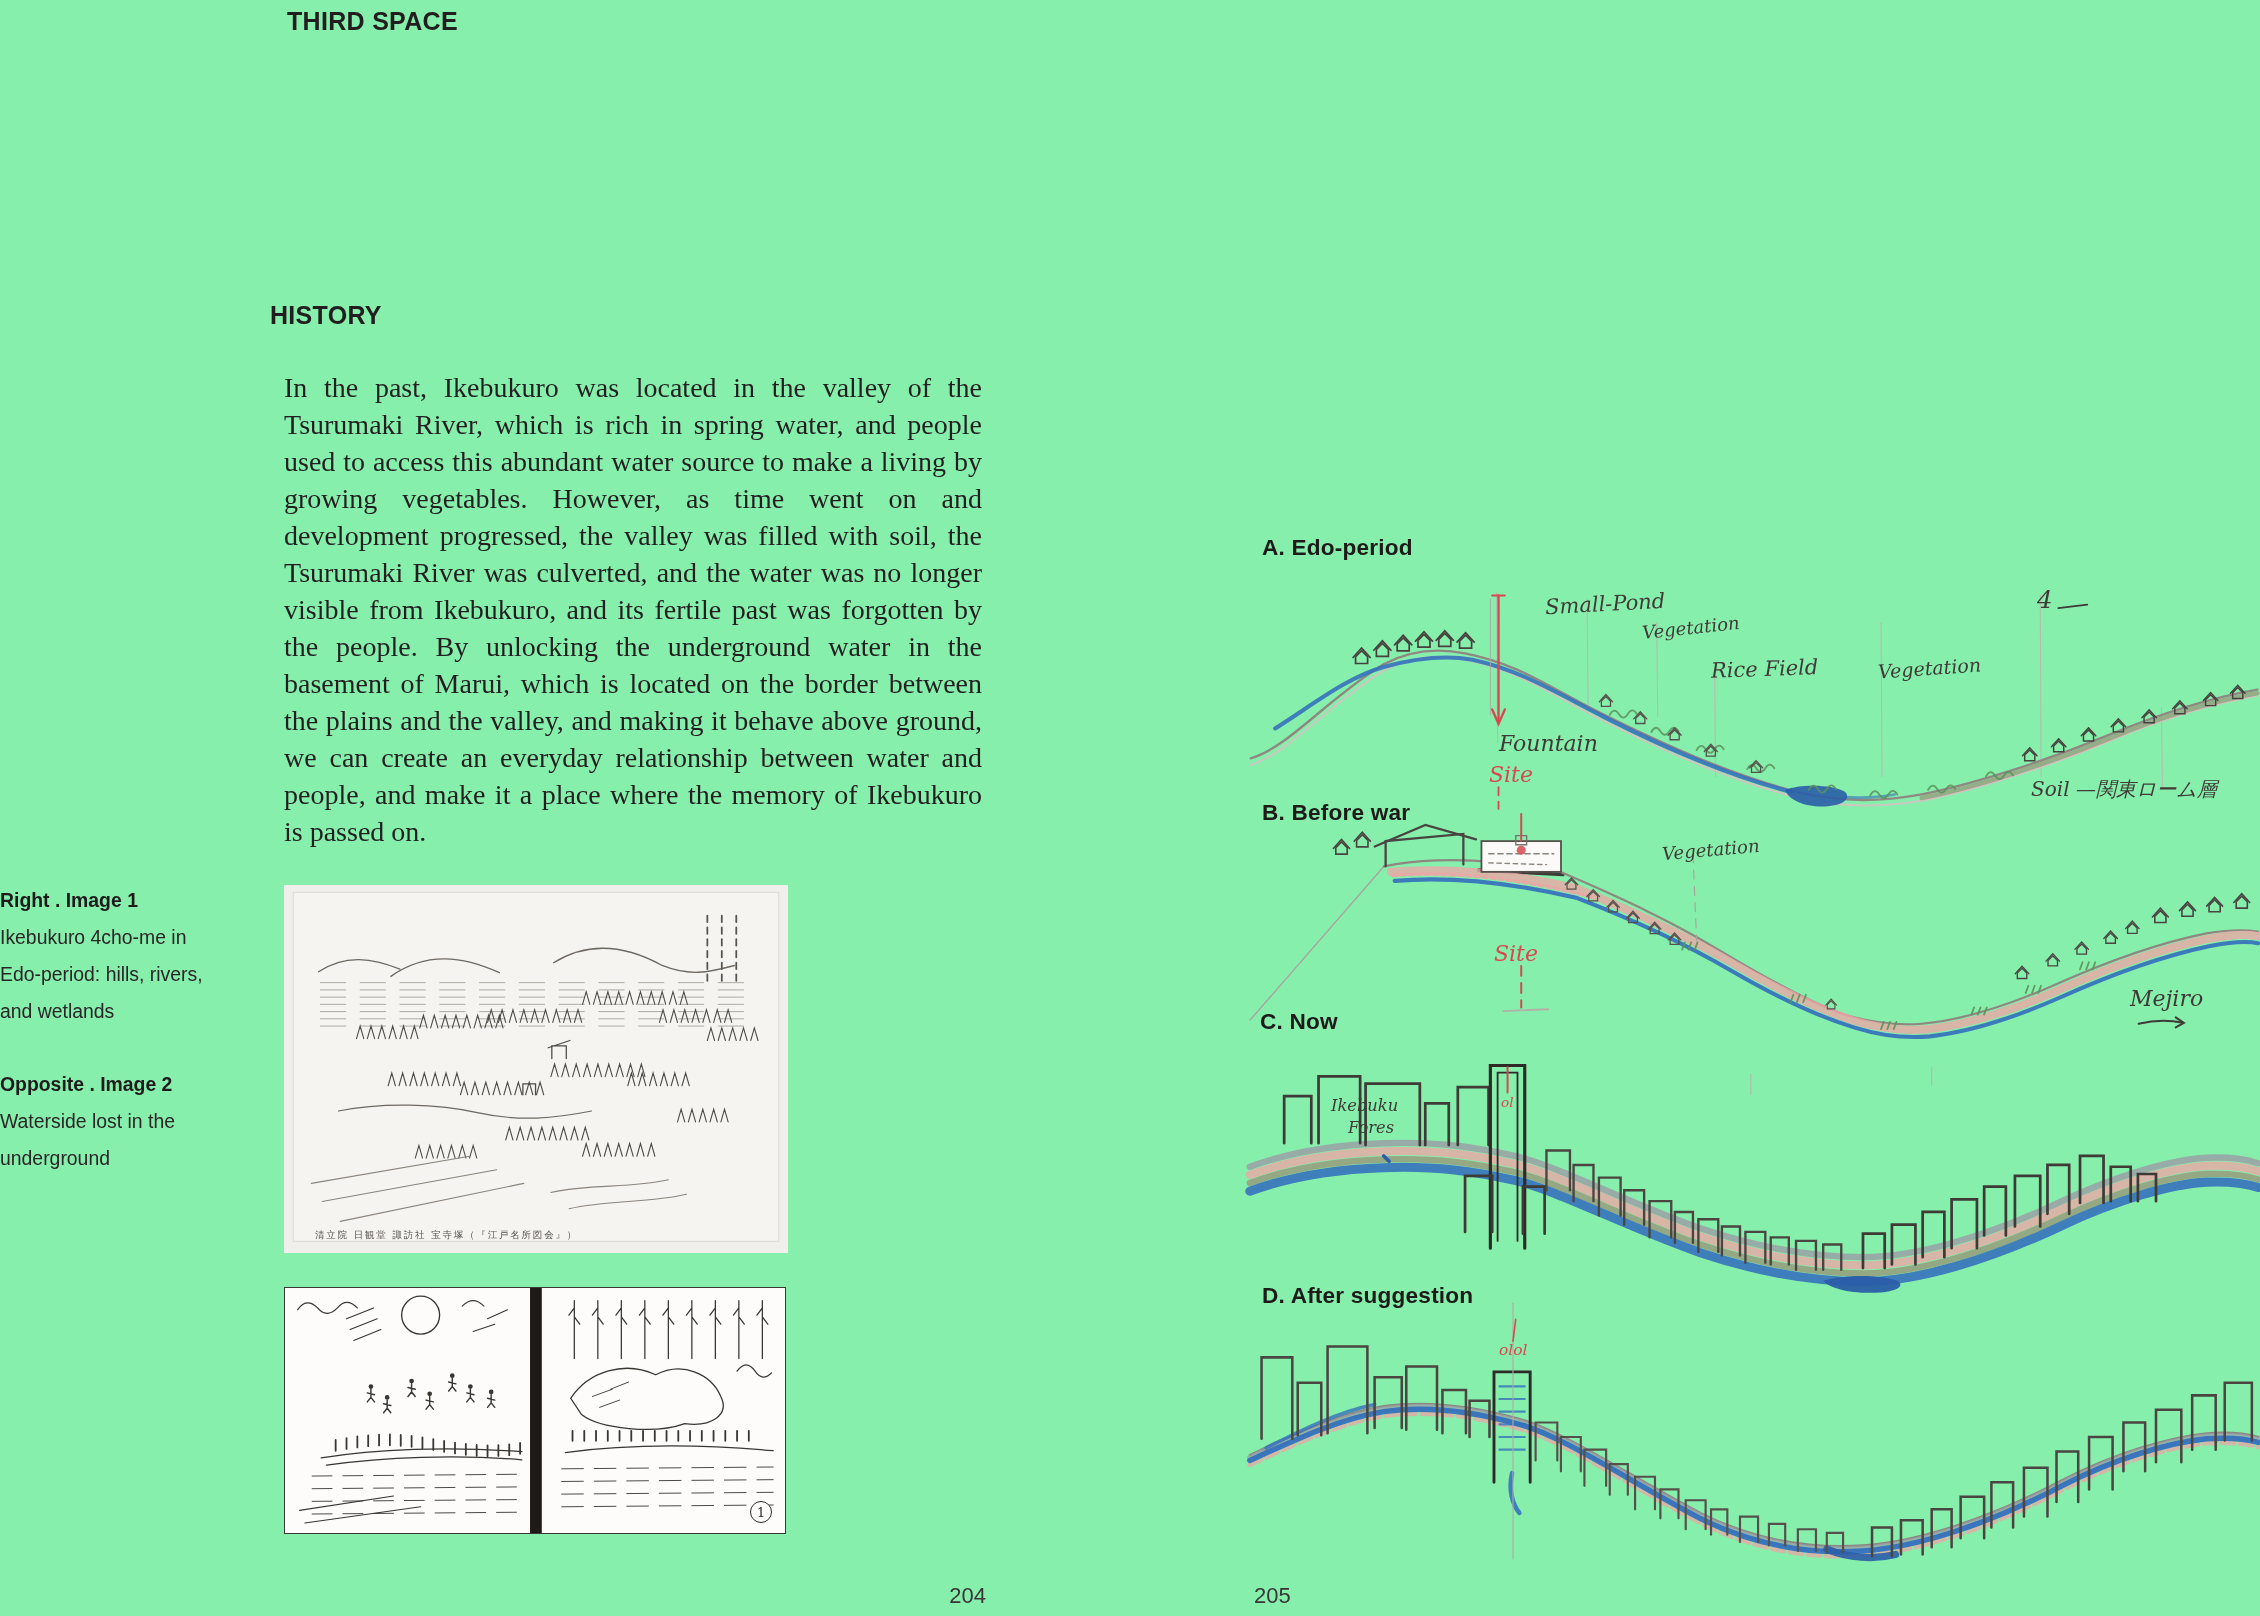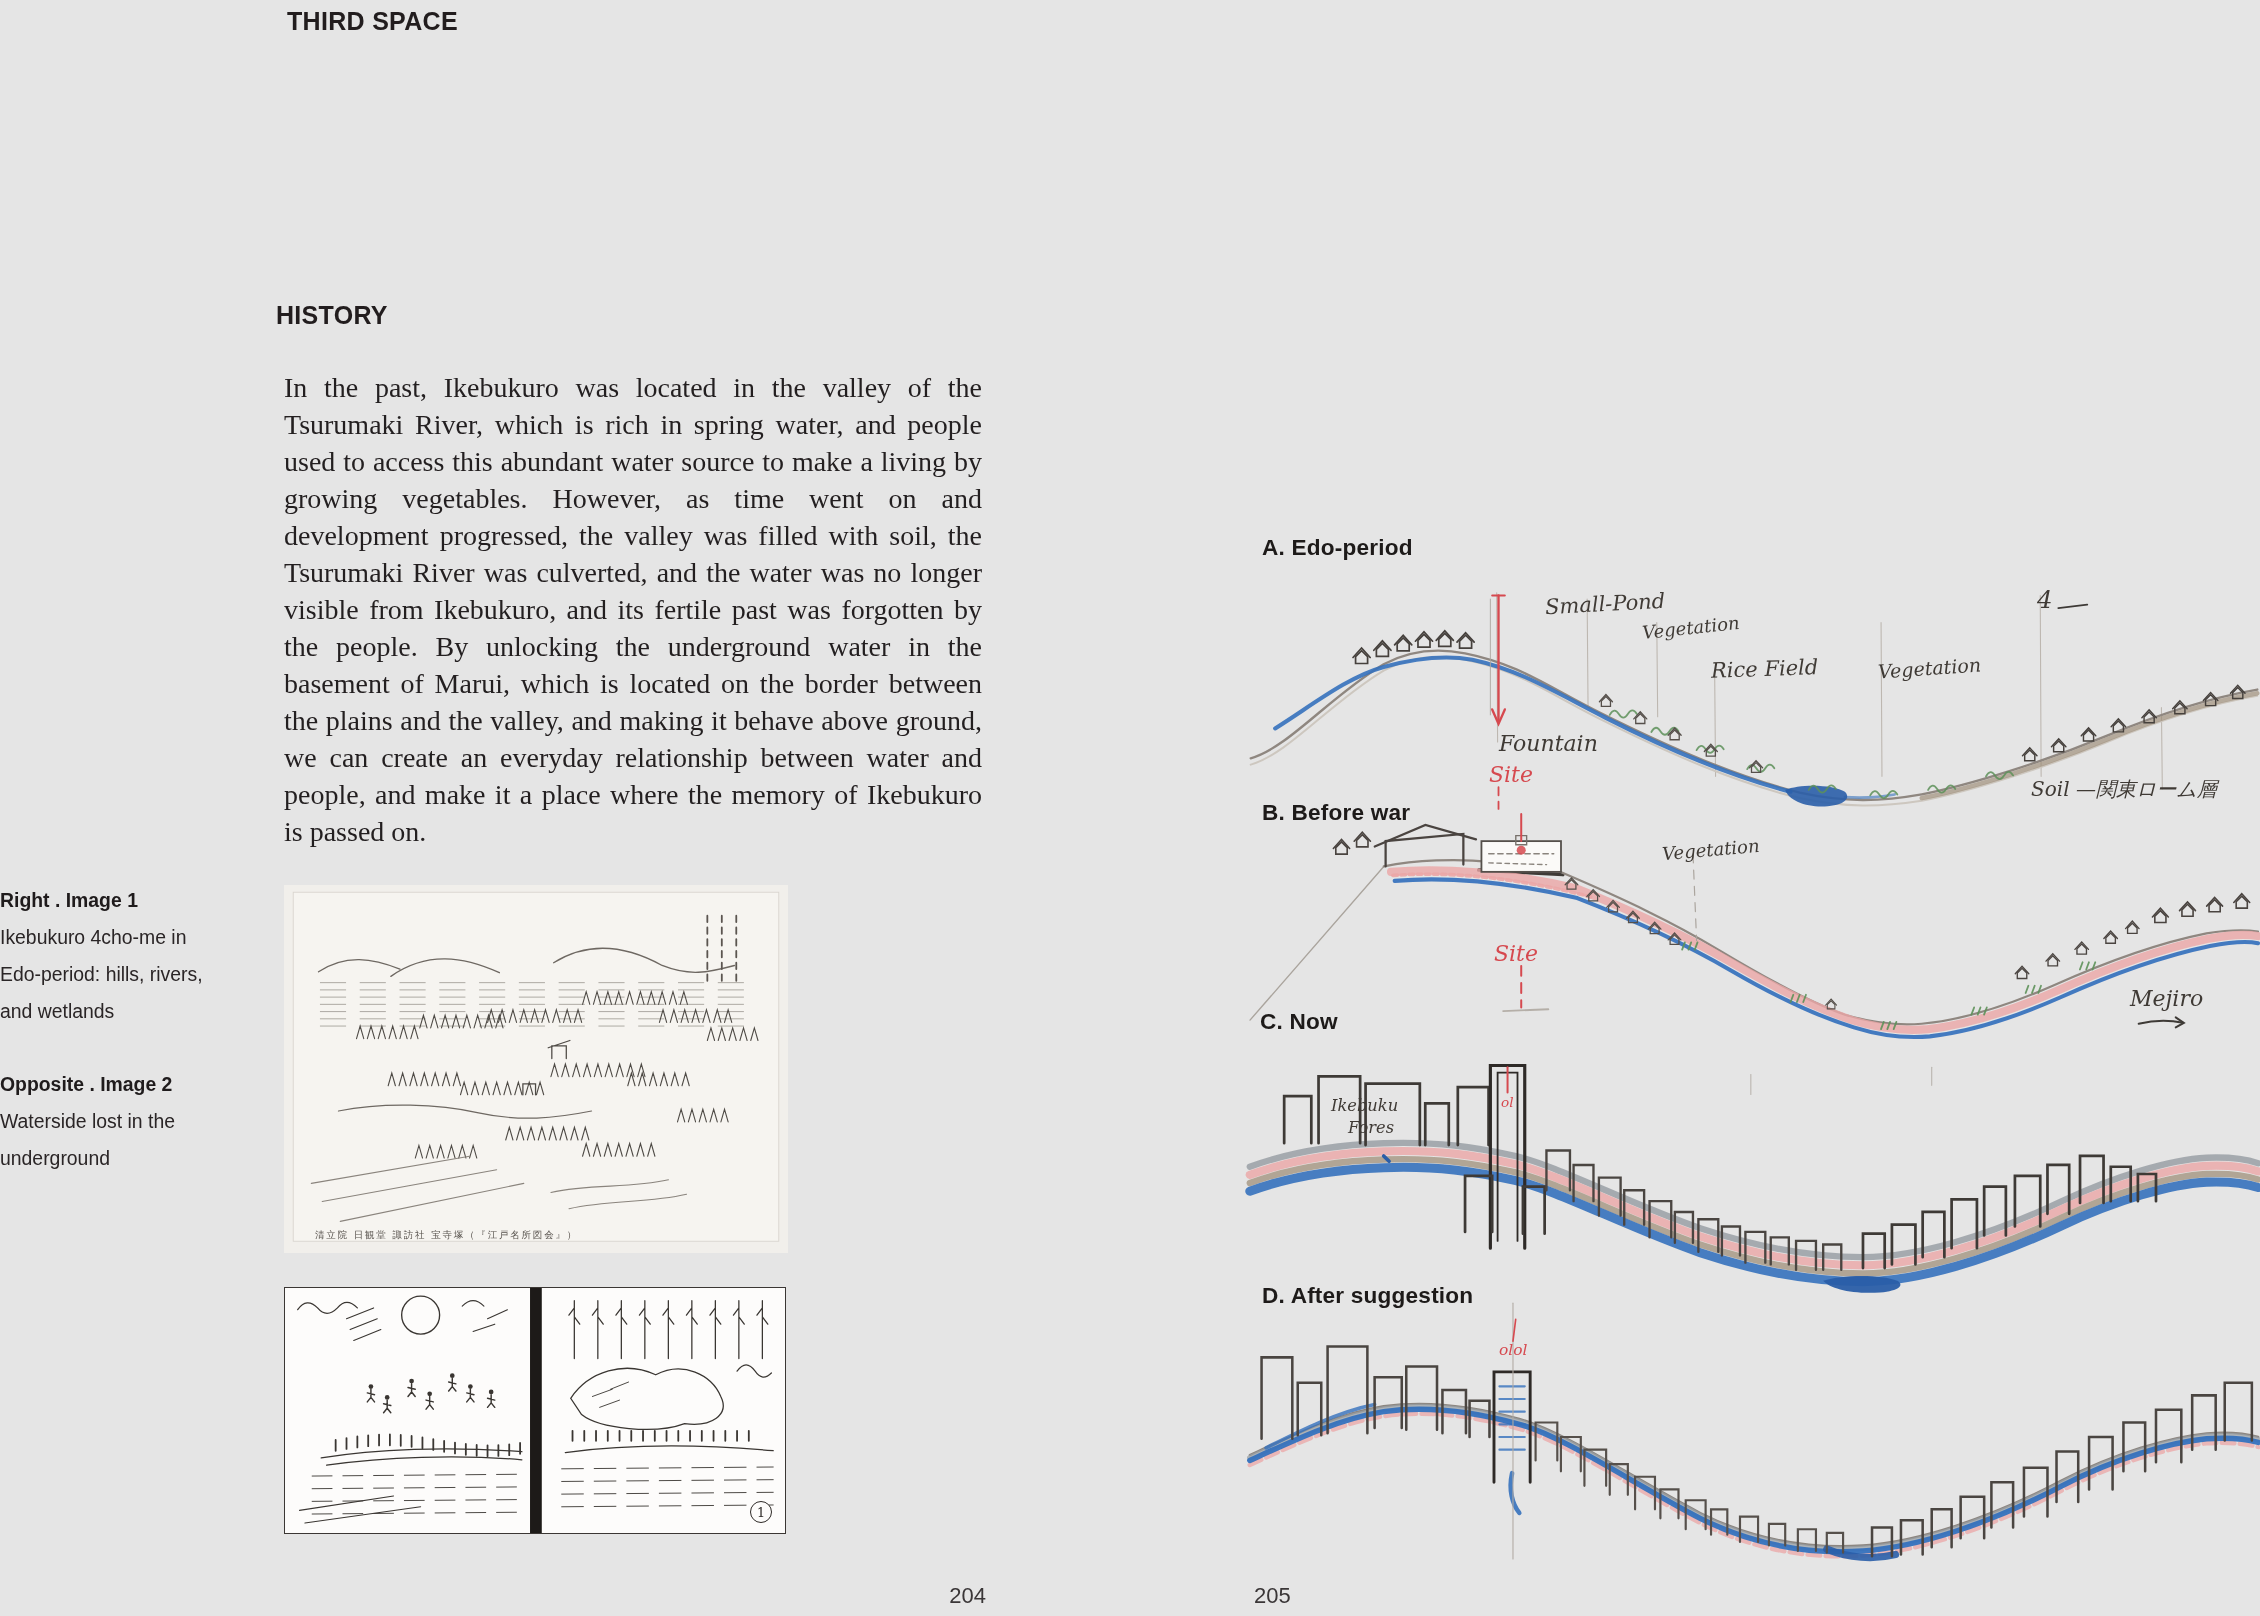--- a/index.html
+++ b/index.html
@@ -1,16 +1,16 @@
 <!DOCTYPE html>
 <html style="font-size:14.5px"><head>
 <meta charset="utf-8">
 <style>
   html,body{margin:0;padding:0;background:#ffffff;}
-  #canvas{position:relative;width:2261px;height:1617px;background:#e5e5e5;overflow:hidden;
+  #canvas{position:relative;width:2261px;height:1617px;background:#86efac;overflow:hidden;
           font-family:"Liberation Sans",sans-serif;}
   .abs{position:absolute;}
   .h-bold{font-family:"Liberation Sans",sans-serif;font-weight:700;color:#221d1e;
           font-size:25px;letter-spacing:0.3px;}
   .bodytext{font-family:"Liberation Serif",serif;font-size:28px;line-height:37px;
             color:#231f20;text-align:justify;}
   .caps{font-family:"Liberation Sans",sans-serif;font-size:19.4px;line-height:37px;
         color:#2a2526;text-align:left;}
   .caps .b{font-weight:700;color:#1f1b1c;}
   .sk-label{font-family:"Liberation Sans",sans-serif;font-weight:700;font-size:22.6px;
@@ -27,21 +27,21 @@
   svg{position:absolute;left:0;top:0;overflow:visible;}
 </style>
 </head>
 <body>
 
 <div id="canvas">
 
   <div class="abs h-bold" style="left:287px;top:7.2px;">THIRD SPACE</div>
 
 
-  <div class="abs h-bold" style="left:276px;top:301px;">HISTORY</div>
+  <div class="abs h-bold" style="left:270px;top:301px;">HISTORY</div>
 
   <div class="abs bodytext" style="left:284px;top:369px;width:698px;">In the past, Ikebukuro was located in the valley of the Tsurumaki River, which is rich in spring water, and people used to access this abundant water source to make a living by growing vegetables. However, as time went on and development progressed, the valley was filled with soil, the Tsurumaki River was culverted, and the water was no longer visible from Ikebukuro, and its fertile past was forgotten by the people. By unlocking the underground water in the basement of Marui, which is located on the border between the plains and the valley, and making it behave above ground, we can create an everyday relationship between water and people, and make it a place where the memory of Ikebukuro is passed on.</div>
 
   <div class="abs caps" style="left:0px;top:882px;width:238px;">
     <div class="b">Right . Image 1</div>
     <div>Ikebukuro 4cho-me in</div>
     <div>Edo-period: hills, rivers,</div>
     <div>and wetlands</div>
     <div style="height:36px;"></div>
     <div class="b">Opposite . Image 2</div>

